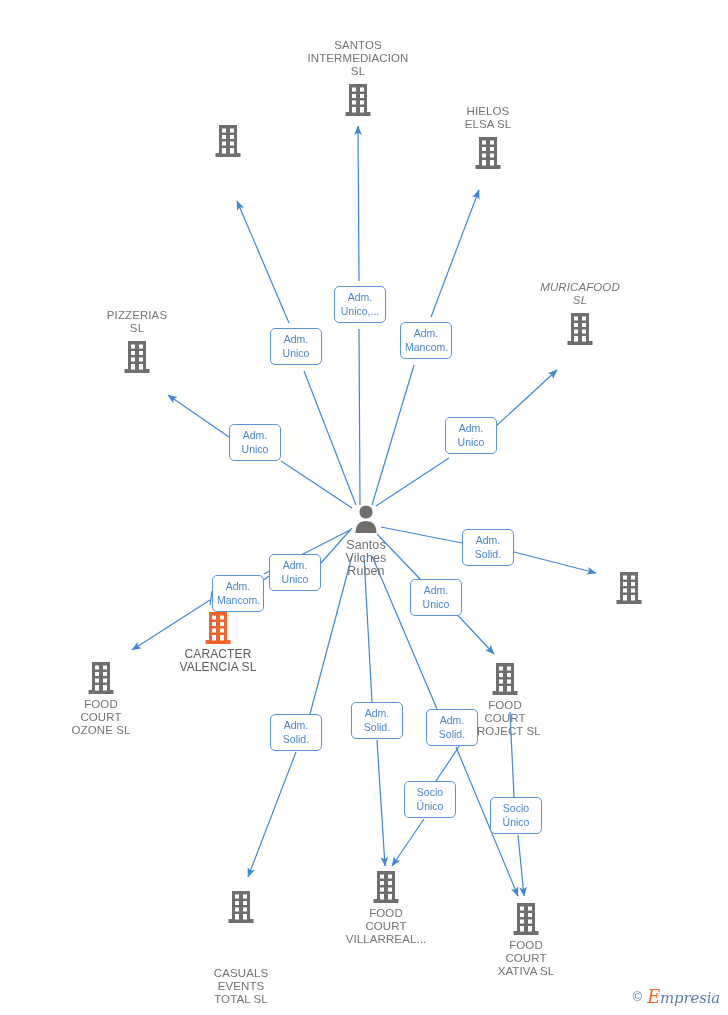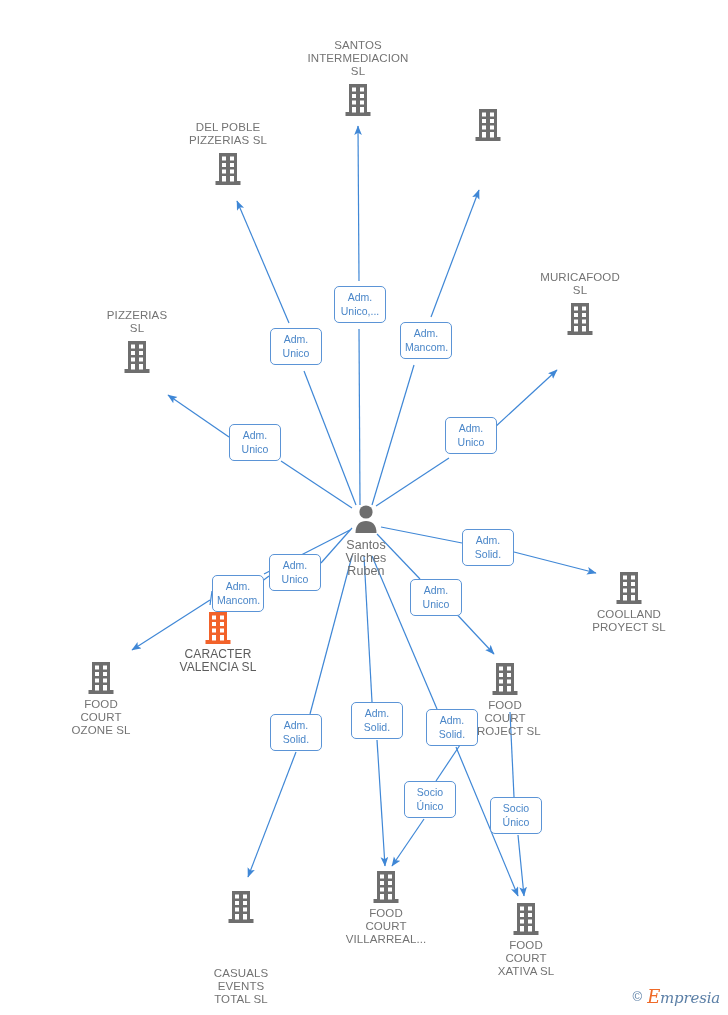--- a/index.html
+++ b/index.html
@@ -171,54 +171,54 @@
             <rect x="0.5" y="29" width="25" height="4" fill="#6e6e6e"></rect>
             <rect x="7" y="4.5" width="4" height="4" fill="#ffffff"></rect>
             <rect x="15" y="4.5" width="4" height="4" fill="#ffffff"></rect>
             <rect x="7" y="11" width="4" height="4" fill="#ffffff"></rect>
             <rect x="15" y="11" width="4" height="4" fill="#ffffff"></rect>
             <rect x="7" y="17.5" width="4" height="4" fill="#ffffff"></rect>
             <rect x="15" y="17.5" width="4" height="4" fill="#ffffff"></rect>
             <rect x="7" y="24" width="4" height="5.5" fill="#ffffff"></rect>
             <rect x="15" y="24" width="4" height="5.5" fill="#ffffff"></rect>
           </svg></span>
-        <span class="label">DEL POBLE
-PIZZERIAS  SL</span>
       </div>
       <div class="node above" style="left: 488px; top: 105px;">
         <span class="glyph"><svg width="26" height="34" viewBox="0 0 26 34" aria-hidden="true">
             <rect x="4" y="1" width="18" height="29" fill="#6e6e6e"></rect>
             <rect x="0.5" y="29" width="25" height="4" fill="#6e6e6e"></rect>
             <rect x="7" y="4.5" width="4" height="4" fill="#ffffff"></rect>
             <rect x="15" y="4.5" width="4" height="4" fill="#ffffff"></rect>
             <rect x="7" y="11" width="4" height="4" fill="#ffffff"></rect>
             <rect x="15" y="11" width="4" height="4" fill="#ffffff"></rect>
             <rect x="7" y="17.5" width="4" height="4" fill="#ffffff"></rect>
             <rect x="15" y="17.5" width="4" height="4" fill="#ffffff"></rect>
             <rect x="7" y="24" width="4" height="5.5" fill="#ffffff"></rect>
             <rect x="15" y="24" width="4" height="5.5" fill="#ffffff"></rect>
           </svg></span>
+        <span class="label">HIELOS
+ELSA SL</span>
       </div>
       <div class="node above" style="left: 137px; top: 309px;">
         <span class="glyph"><svg width="26" height="34" viewBox="0 0 26 34" aria-hidden="true">
             <rect x="4" y="1" width="18" height="29" fill="#6e6e6e"></rect>
             <rect x="0.5" y="29" width="25" height="4" fill="#6e6e6e"></rect>
             <rect x="7" y="4.5" width="4" height="4" fill="#ffffff"></rect>
             <rect x="15" y="4.5" width="4" height="4" fill="#ffffff"></rect>
             <rect x="7" y="11" width="4" height="4" fill="#ffffff"></rect>
             <rect x="15" y="11" width="4" height="4" fill="#ffffff"></rect>
             <rect x="7" y="17.5" width="4" height="4" fill="#ffffff"></rect>
             <rect x="15" y="17.5" width="4" height="4" fill="#ffffff"></rect>
             <rect x="7" y="24" width="4" height="5.5" fill="#ffffff"></rect>
             <rect x="15" y="24" width="4" height="5.5" fill="#ffffff"></rect>
           </svg></span>
         <span class="label">PIZZERIAS
 SL</span>
       </div>
-      <div class="node above" style="left: 580px; top: 271px;">
+      <div class="node above" style="left: 580px; top: 281px; font-style: italic;">
         <span class="glyph"><svg width="26" height="34" viewBox="0 0 26 34" aria-hidden="true">
             <rect x="4" y="1" width="18" height="29" fill="#6e6e6e"></rect>
             <rect x="0.5" y="29" width="25" height="4" fill="#6e6e6e"></rect>
             <rect x="7" y="4.5" width="4" height="4" fill="#ffffff"></rect>
             <rect x="15" y="4.5" width="4" height="4" fill="#ffffff"></rect>
             <rect x="7" y="11" width="4" height="4" fill="#ffffff"></rect>
             <rect x="15" y="11" width="4" height="4" fill="#ffffff"></rect>
             <rect x="7" y="17.5" width="4" height="4" fill="#ffffff"></rect>
             <rect x="15" y="17.5" width="4" height="4" fill="#ffffff"></rect>
             <rect x="7" y="24" width="4" height="5.5" fill="#ffffff"></rect>
@@ -233,22 +233,20 @@
             <rect x="0.5" y="29" width="25" height="4" fill="#6e6e6e"></rect>
             <rect x="7" y="4.5" width="4" height="4" fill="#ffffff"></rect>
             <rect x="15" y="4.5" width="4" height="4" fill="#ffffff"></rect>
             <rect x="7" y="11" width="4" height="4" fill="#ffffff"></rect>
             <rect x="15" y="11" width="4" height="4" fill="#ffffff"></rect>
             <rect x="7" y="17.5" width="4" height="4" fill="#ffffff"></rect>
             <rect x="15" y="17.5" width="4" height="4" fill="#ffffff"></rect>
             <rect x="7" y="24" width="4" height="5.5" fill="#ffffff"></rect>
             <rect x="15" y="24" width="4" height="5.5" fill="#ffffff"></rect>
           </svg></span>
-        <span class="label">COOLLAND
-PROYECT  SL</span>
       </div>
       <div class="node below highlight" style="left: 218px; top: 608px;">
         <span class="glyph"><svg width="26" height="34" viewBox="0 0 26 34" aria-hidden="true">
             <rect x="4" y="1" width="18" height="29" fill="#f2622a"></rect>
             <rect x="0.5" y="29" width="25" height="4" fill="#f2622a"></rect>
             <rect x="7" y="4.5" width="4" height="4" fill="#ffffff"></rect>
             <rect x="15" y="4.5" width="4" height="4" fill="#ffffff"></rect>
             <rect x="7" y="11" width="4" height="4" fill="#ffffff"></rect>
             <rect x="15" y="11" width="4" height="4" fill="#ffffff"></rect>
             <rect x="7" y="17.5" width="4" height="4" fill="#ffffff"></rect>

